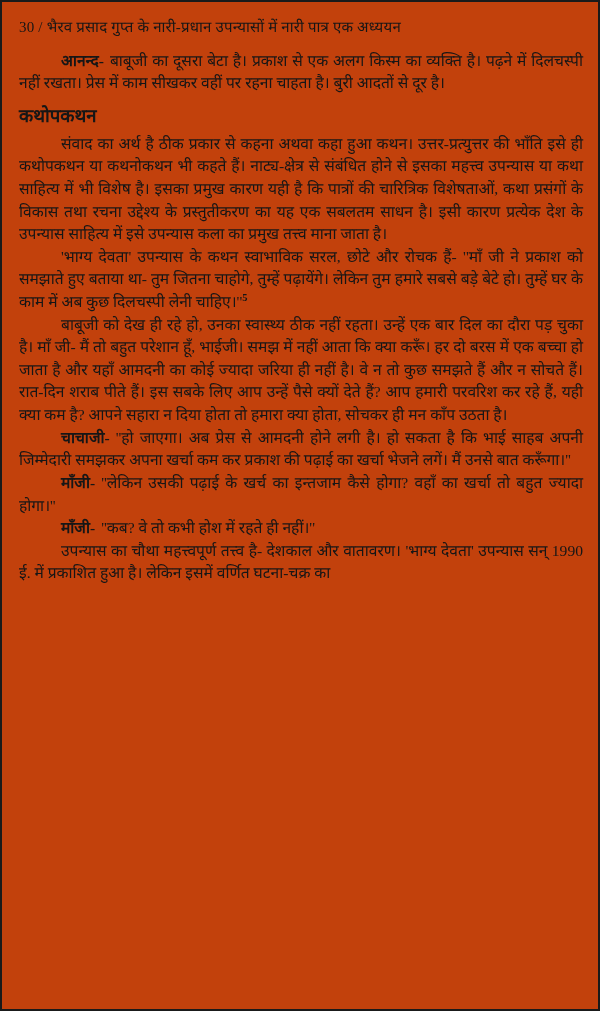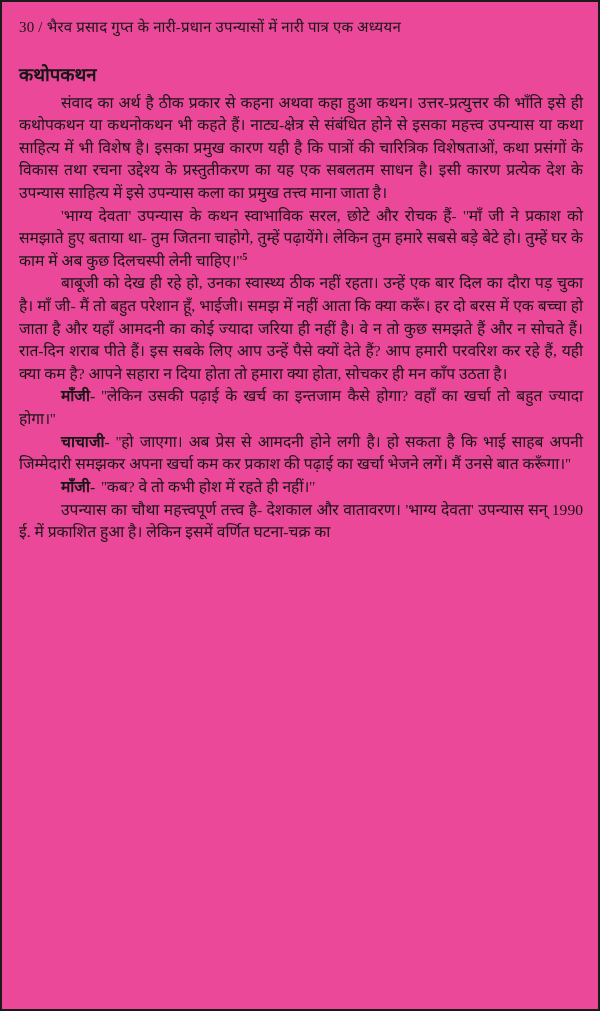--- a/index.html
+++ b/index.html
@@ -6,21 +6,21 @@
     margin: 0;
     padding: 0;
     background: #d8d5d0;
   }
   .page {
     position: relative;
     width: 600px;
     height: 1011px;
     box-sizing: border-box;
     margin: 0 auto;
-    background: #ec4899;
+    background: #c2410c;
     border: 2px solid #1a1a1a;
     padding: 16px 15px 8px 17px;
     font-family: "Liberation Serif", "DejaVu Serif", serif;
     color: #161616;
     overflow: hidden;
   }
   .running-header {
     font-size: 15px;
     line-height: 1.3;
     margin: 0 0 12px 0;
@@ -34,62 +34,65 @@
     text-align: justify;
     text-indent: 42px;
   }
   .lead {
     font-weight: bold;
     margin-right: 6px;
   }
   h2.heading {
     font-size: 18.5px;
     font-weight: bold;
-    margin: 25px 0 5px 0;
+    margin: 9px 0 5px 0;
     text-indent: 0;
     line-height: 1.3;
   }
   sup.ref {
     font-size: 10.5px;
     line-height: 0;
     font-weight: bold;
   }
 </style>
 </head>
 <body>
 
 <div class="page">
 
   <div class="running-header">30 / भैरव प्रसाद गुप्त के नारी-प्रधान उपन्यासों में नारी पात्र एक अध्ययन</div>
 
   <div class="body-text">
 
+    <p class="para">
+      <span class="lead">आनन्द-</span><span>बाबूजी का दूसरा बेटा है। प्रकाश से एक अलग किस्म का व्यक्ति है। पढ़ने में दिलचस्पी नहीं रखता। प्रेस में काम सीखकर वहीं पर रहना चाहता है। बुरी आदतों से दूर है।</span>
+    </p>
 
 
     <h2 class="heading">कथोपकथन</h2>
 
     <p class="para">
       <span>संवाद का अर्थ है ठीक प्रकार से कहना अथवा कहा हुआ कथन। उत्तर-प्रत्युत्तर की भाँति इसे ही कथोपकथन या कथनोकथन भी कहते हैं। नाट्य-क्षेत्र से संबंधित होने से इसका महत्त्व उपन्यास या कथा साहित्य में भी विशेष है। इसका प्रमुख कारण यही है कि पात्रों की चारित्रिक विशेषताओं, कथा प्रसंगों के विकास तथा रचना उद्देश्य के प्रस्तुतीकरण का यह एक सबलतम साधन है। इसी कारण प्रत्येक देश के उपन्यास साहित्य में इसे उपन्यास कला का प्रमुख तत्त्व माना जाता है।</span>
     </p>
 
     <p class="para">
       <span>'भाग्य देवता' उपन्यास के कथन स्वाभाविक सरल, छोटे और रोचक हैं- ''माँ जी ने प्रकाश को समझाते हुए बताया था- तुम जितना चाहोगे, तुम्हें पढ़ायेंगे। लेकिन तुम हमारे सबसे बड़े बेटे हो। तुम्हें घर के काम में अब कुछ दिलचस्पी लेनी चाहिए।''</span><sup class="ref">5</sup>
     </p>
 
     <p class="para">
       <span>बाबूजी को देख ही रहे हो, उनका स्वास्थ्य ठीक नहीं रहता। उन्हें एक बार दिल का दौरा पड़ चुका है। माँ जी- मैं तो बहुत परेशान हूँ, भाईजी। समझ में नहीं आता कि क्या करूँ। हर दो बरस में एक बच्चा हो जाता है और यहाँ आमदनी का कोई ज्यादा जरिया ही नहीं है। वे न तो कुछ समझते हैं और न सोचते हैं। रात-दिन शराब पीते हैं। इस सबके लिए आप उन्हें पैसे क्यों देते हैं? आप हमारी परवरिश कर रहे हैं, यही क्या कम है? आपने सहारा न दिया होता तो हमारा क्या होता, सोचकर ही मन काँप उठता है।</span>
     </p>
 
 
     <p class="para">
-      <span class="lead">माँजी-</span><span>''लेकिन उसकी पढ़ाई के खर्च का इन्तजाम कैसे होगा? वहाँ का खर्चा तो बहुत ज्यादा होगा।''</span>
+      <span class="lead">चाचाजी-</span><span>''हो जाएगा। अब प्रेस से आमदनी होने लगी है। हो सकता है कि भाई साहब अपनी जिम्मेदारी समझकर अपना खर्चा कम कर प्रकाश की पढ़ाई का खर्चा भेजने लगें। मैं उनसे बात करूँगा।''</span>
     </p>
 
     <p class="para">
-      <span class="lead">चाचाजी-</span><span>''हो जाएगा। अब प्रेस से आमदनी होने लगी है। हो सकता है कि भाई साहब अपनी जिम्मेदारी समझकर अपना खर्चा कम कर प्रकाश की पढ़ाई का खर्चा भेजने लगें। मैं उनसे बात करूँगा।''</span>
+      <span class="lead">माँजी-</span><span>''लेकिन उसकी पढ़ाई के खर्च का इन्तजाम कैसे होगा? वहाँ का खर्चा तो बहुत ज्यादा होगा।''</span>
     </p>
 
     <p class="para">
       <span class="lead">माँजी-</span><span>''कब? वे तो कभी होश में रहते ही नहीं।''</span>
     </p>
 
 
 
     <p class="para">
       <span>उपन्यास का चौथा महत्त्वपूर्ण तत्त्व है- देशकाल और वातावरण। 'भाग्य देवता' उपन्यास सन् 1990 ई. में प्रकाशित हुआ है। लेकिन इसमें वर्णित घटना-चक्र का</span>

